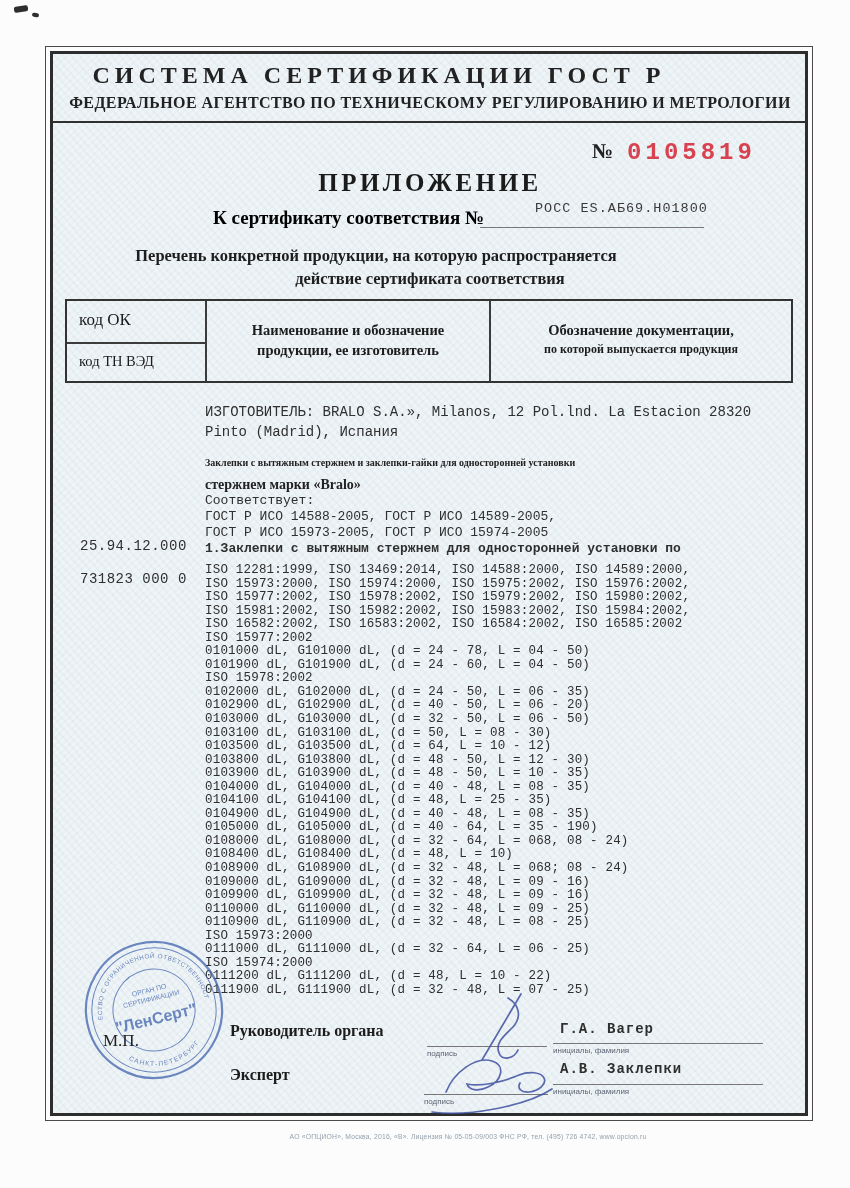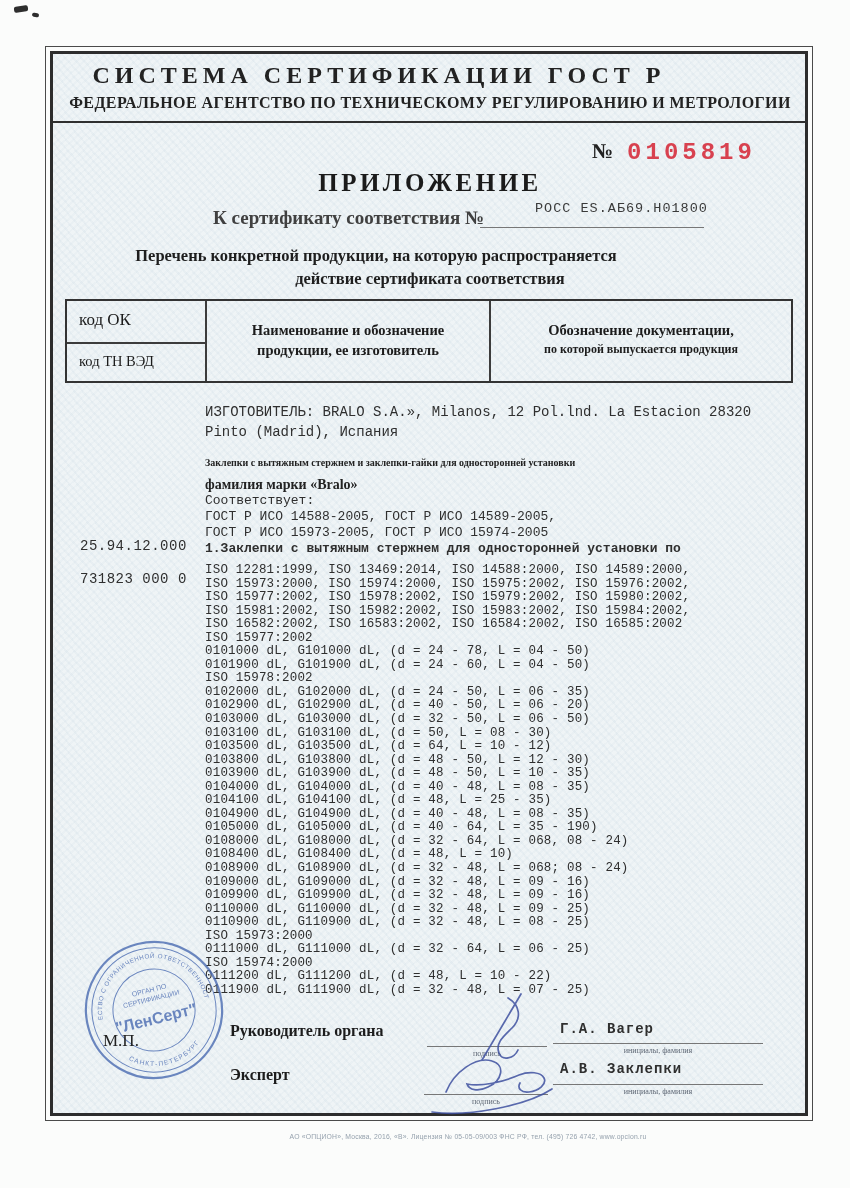--- a/index.html
+++ b/index.html
@@ -14,21 +14,21 @@
        border:3px solid #2d2d2d;box-sizing:border-box;
        background-color:#eff4f6;
        background-image:
          repeating-linear-gradient(48deg, rgba(148,178,200,0.08) 0px, rgba(148,178,200,0.08) 2px, transparent 2px, transparent 6px),
          repeating-linear-gradient(-43deg, rgba(148,178,200,0.06) 0px, rgba(148,178,200,0.06) 2px, transparent 2px, transparent 5px);}
   .serif-b{font-family:"Liberation Serif","DejaVu Serif",serif;font-weight:bold;}
   .mono{font-family:"Liberation Mono","DejaVu Sans Mono",monospace;color:#2f2f2f;}
   .center{text-align:center;}
   .hline{position:absolute;background:#2f2f2f;}
   .thin{background:#777;}
-  .cap{font-family:Liberation Serif, serif;font-size:8px;color:#5d6673;text-align:center;}
+  .cap{font-family:Liberation Sans, sans-serif;font-size:8px;color:#5d6673;text-align:left;}
   .iso-block{position:absolute;left:205px;top:564px;width:560px;
        font-family:"Liberation Mono","DejaVu Sans Mono",monospace;
        font-size:12.5px;line-height:13.55px;color:#2e2e2e;letter-spacing:0.2px;white-space:pre;}
   .tbl{position:absolute;left:65px;top:299px;width:728px;height:84px;
        border:2px solid #333;box-sizing:border-box;}
   .vline{position:absolute;top:0;bottom:0;width:2px;background:#3c3c3c;}
   .footer{position:absolute;left:175px;top:1133px;width:586px;text-align:center;
        font-family:"Liberation Sans",sans-serif;font-size:6.8px;color:#95a1ad;letter-spacing:0.2px;}
   svg text{font-family:"Liberation Sans",sans-serif;}
 </style>
@@ -48,21 +48,21 @@
   <div class="abs serif-b center" style="left:53px;top:94px;width:754px;font-size:16px;letter-spacing:0.4px;color:#222;">ФЕДЕРАЛЬНОЕ АГЕНТСТВО ПО ТЕХНИЧЕСКОМУ РЕГУЛИРОВАНИЮ И МЕТРОЛОГИИ</div>
   <div class="hline" style="left:53px;top:121px;width:754px;height:2px;"></div>
 
   <div class="abs" style="left:592px;top:139px;">
     <span class="serif-b" style="font-size:21px;color:#222;vertical-align:top;">№</span>
     <span class="mono" style="font-size:24px;letter-spacing:4px;color:#d8414f;font-weight:bold;margin-left:10px;">0105819</span>
   </div>
 
   <div class="abs serif-b center" style="left:53px;top:169px;width:754px;font-size:25px;letter-spacing:3.5px;color:#1b1b1b;">ПРИЛОЖЕНИЕ</div>
 
-  <div class="abs serif-b" style="left:213px;top:207px;font-size:19px;color:#404040;">К сертификату соответствия №</div>
+  <div class="abs serif-b" style="left:213px;top:207px;font-size:19px;color:#000000;">К сертификату соответствия №</div>
   <div class="abs mono" style="left:487px;top:201px;font-size:13.5px;letter-spacing:1px;color:#3a3a3a;margin-left:48px;">РОСС ES.АБ69.Н01800</div>
   <div class="hline thin" style="left:480px;top:227px;width:224px;height:1px;"></div>
 
   <div class="abs serif-b center" style="left:53px;top:246px;width:646px;font-size:16.5px;color:#1e1e1e;">Перечень конкретной продукции,  на которую распространяется</div>
   <div class="abs serif-b center" style="left:53px;top:269px;width:754px;font-size:16.5px;color:#1e1e1e;">действие сертификата соответствия</div>
 
   <div class="tbl">
     <div class="vline" style="left:138px;"></div>
     <div class="vline" style="left:422px;"></div>
     <div class="abs" style="left:0;top:41px;width:138px;height:2px;background:#3c3c3c;"></div>
@@ -74,21 +74,21 @@
     <div class="abs serif-b center" style="left:424px;top:41px;width:300px;font-size:12px;">по которой выпускается продукция</div>
   </div>
 
   <div class="abs mono" style="left:80px;top:538px;font-size:14px;letter-spacing:0.5px;">25.94.12.000</div>
   <div class="abs mono" style="left:80px;top:571px;font-size:14px;letter-spacing:0.5px;">731823 000 0</div>
 
   <div class="abs mono" style="left:205px;top:404px;font-size:14px;">ИЗГОТОВИТЕЛЬ: BRALO S.A.», Milanos, 12 Pol.lnd. La Estacion 28320</div>
   <div class="abs mono" style="left:205px;top:424px;font-size:14px;">Pinto (Madrid), Испания</div>
 
   <div class="abs serif-b" style="left:205px;top:457px;font-size:10px;color:#222;">Заклепки с вытяжным стержнем и заклепки-гайки для односторонней установки</div>
-  <div class="abs serif-b" style="left:205px;top:477px;font-size:14px;color:#222;">фамилия марки «Bralo»</div>
+  <div class="abs serif-b" style="left:205px;top:477px;font-size:14px;color:#222;">стержнем марки «Bralo»</div>
 
   <div class="abs mono" style="left:205px;top:493px;font-size:13px;">Соответствует:</div>
   <div class="abs mono" style="left:205px;top:509px;font-size:13px;">ГОСТ Р ИСО 14588-2005, ГОСТ Р ИСО 14589-2005,</div>
   <div class="abs mono" style="left:205px;top:525px;font-size:13px;">ГОСТ Р ИСО 15973-2005, ГОСТ Р ИСО 15974-2005</div>
   <div class="abs mono" style="left:205px;top:541px;font-size:13px;font-weight:bold;">1.Заклепки с вытяжным стержнем для односторонней установки по</div>
 
   <div class="iso-block"><div>ISO 12281:1999, ISO 13469:2014, ISO 14588:2000, ISO 14589:2000,</div><div>ISO 15973:2000, ISO 15974:2000, ISO 15975:2002, ISO 15976:2002,</div><div>ISO 15977:2002, ISO 15978:2002, ISO 15979:2002, ISO 15980:2002,</div><div>ISO 15981:2002, ISO 15982:2002, ISO 15983:2002, ISO 15984:2002,</div><div>ISO 16582:2002, ISO 16583:2002, ISO 16584:2002, ISO 16585:2002</div><div>ISO 15977:2002</div><div>0101000 dL, G101000 dL, (d = 24 - 78, L = 04 - 50)</div><div>0101900 dL, G101900 dL, (d = 24 - 60, L = 04 - 50)</div><div>ISO 15978:2002</div><div>0102000 dL, G102000 dL, (d = 24 - 50, L = 06 - 35)</div><div>0102900 dL, G102900 dL, (d = 40 - 50, L = 06 - 20)</div><div>0103000 dL, G103000 dL, (d = 32 - 50, L = 06 - 50)</div><div>0103100 dL, G103100 dL, (d = 50, L = 08 - 30)</div><div>0103500 dL, G103500 dL, (d = 64, L = 10 - 12)</div><div>0103800 dL, G103800 dL, (d = 48 - 50, L = 12 - 30)</div><div>0103900 dL, G103900 dL, (d = 48 - 50, L = 10 - 35)</div><div>0104000 dL, G104000 dL, (d = 40 - 48, L = 08 - 35)</div><div>0104100 dL, G104100 dL, (d = 48, L = 25 - 35)</div><div>0104900 dL, G104900 dL, (d = 40 - 48, L = 08 - 35)</div><div>0105000 dL, G105000 dL, (d = 40 - 64, L = 35 - 190)</div><div>0108000 dL, G108000 dL, (d = 32 - 64, L = 068, 08 - 24)</div><div>0108400 dL, G108400 dL, (d = 48, L = 10)</div><div>0108900 dL, G108900 dL, (d = 32 - 48, L = 068; 08 - 24)</div><div>0109000 dL, G109000 dL, (d = 32 - 48, L = 09 - 16)</div><div>0109900 dL, G109900 dL, (d = 32 - 48, L = 09 - 16)</div><div>0110000 dL, G110000 dL, (d = 32 - 48, L = 09 - 25)</div><div>0110900 dL, G110900 dL, (d = 32 - 48, L = 08 - 25)</div><div>ISO 15973:2000</div><div>0111000 dL, G111000 dL, (d = 32 - 64, L = 06 - 25)</div><div>ISO 15974:2000</div><div>0111200 dL, G111200 dL, (d = 48, L = 10 - 22)</div><div>0111900 dL, G111900 dL, (d = 32 - 48, L = 07 - 25)</div></div>
 
   <svg class="abs" style="left:76px;top:932px;" width="156" height="156" viewBox="0 0 156 156">
     <g transform="rotate(-14 78 78)" opacity="0.78">

